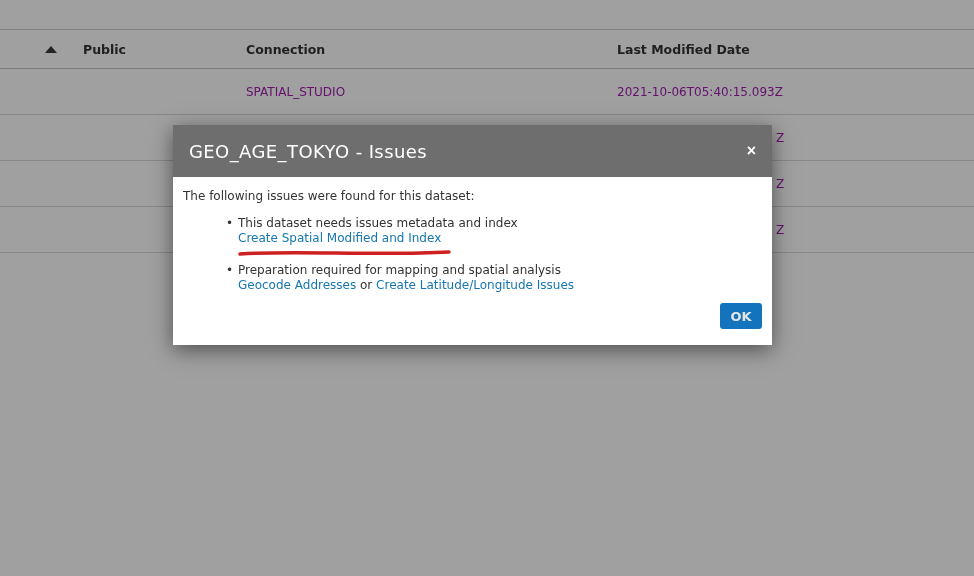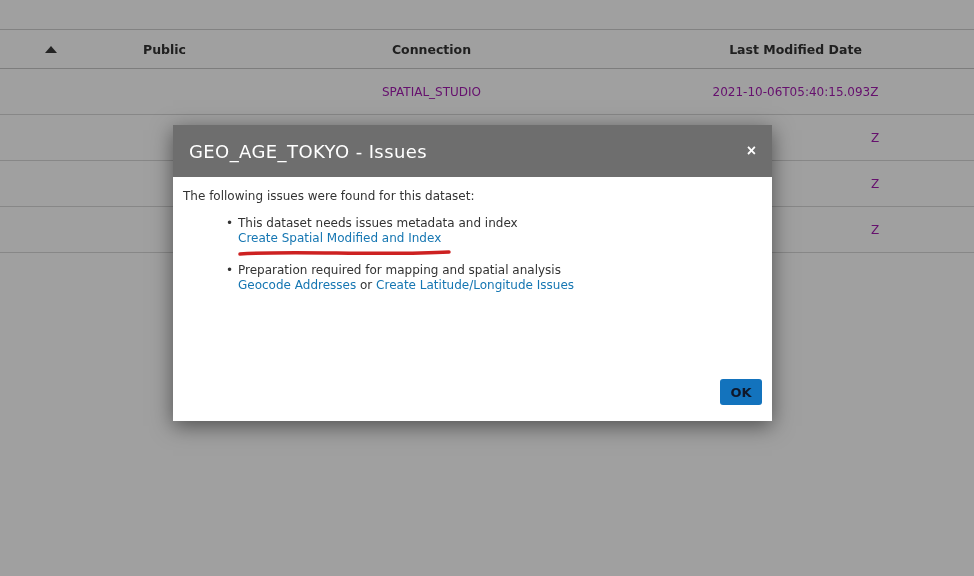--- a/index.html
+++ b/index.html
@@ -3,52 +3,52 @@
 <meta charset="utf-8">
 <style>
   html,body{margin:0;padding:0;}
   body{
     width:974px;height:576px;overflow:hidden;position:relative;
     font-family:"DejaVu Sans","Liberation Sans",sans-serif;
     background:#fdfdfd;
   }
   
   .page{position:absolute;inset:0;background:#fdfdfd;}
-  .data-table{position:absolute;top:29px;left:0;right:0;border-top:1px solid #cfcfcf;text-align:center;}
+  .data-table{position:absolute;top:29px;left:0;right:0;border-top:1px solid #cfcfcf;}
   .thead{display:flex;height:38px;align-items:center;border-bottom:1px solid #c6c6c6;
          font-weight:bold;font-size:12.5px;color:#333;}
   .trow{display:flex;height:45px;align-items:center;border-bottom:1px solid #d6d6d6;
         font-size:12px;color:#a21caf;background:transparent;}
   .c1{width:83px;padding-left:45px;box-sizing:border-box;display:flex;align-items:center;}
   .c2{width:163px;}
   .c3{width:371px;}
   .c4{flex:1;}
   .sort-arrow{width:0;height:0;border-left:6px solid transparent;border-right:6px solid transparent;
               border-bottom:7px solid #3a3a3a;display:inline-block;}
   .trow.partial .c4 span{display:inline-block;margin-left:159px;}
   
   .overlay{position:absolute;inset:0;background:rgba(0,0,0,0.37);z-index:5;}
   
-  .modal{position:absolute;left:173px;top:125px;width:599px;height:296px;z-index:10;
+  .modal{position:absolute;left:173px;top:125px;width:599px;height:220px;z-index:10;
          background:#ffffff;box-shadow:0 5px 20px rgba(0,0,0,0.5);
          display:flex;flex-direction:column;box-sizing:border-box;}
   .modal-header{background:var(--titlebar,#6e6e6e);color:#fff;height:52px;flex:0 0 52px;
          display:flex;align-items:center;padding:0 14px 0 16px;box-sizing:border-box;}
   .modal-title{flex:1;font-size:18px;letter-spacing:0.4px;}
   .close-btn{background:none;border:none;color:#fff;font-size:16px;font-weight:bold;
          cursor:pointer;padding:0 2px;line-height:1;}
   .modal-body{flex:1;position:relative;padding:12px 10px 12px 10px;font-size:12px;color:#333;}
   .intro{margin-bottom:13px;}
   .issue{display:flex;margin-bottom:9px;}
   .bullet{width:12px;margin-left:43px;flex:0 0 12px;color:#333;}
   .issue-content{line-height:15px;}
   .link{color:var(--link,#1576b2);text-decoration:none;cursor:pointer;}
   .annotation{display:block;height:8px;margin-top:0;}
   .ok-btn{position:absolute;right:10px;bottom:16px;width:42px;height:26px;
-          background:var(--accent,#1373bd);color:#0f172a;border:none;border-radius:3px;
+          background:var(--accent,#1373bd);color:#e5e5e5;border:none;border-radius:3px;
           font-size:13px;font-weight:600;cursor:pointer;
           font-family:"DejaVu Sans","Liberation Sans",sans-serif;}
 </style>
 </head>
 <body>
 
 <div class="page">
   <div class="data-table">
     <div class="thead">
       <div class="c1">

